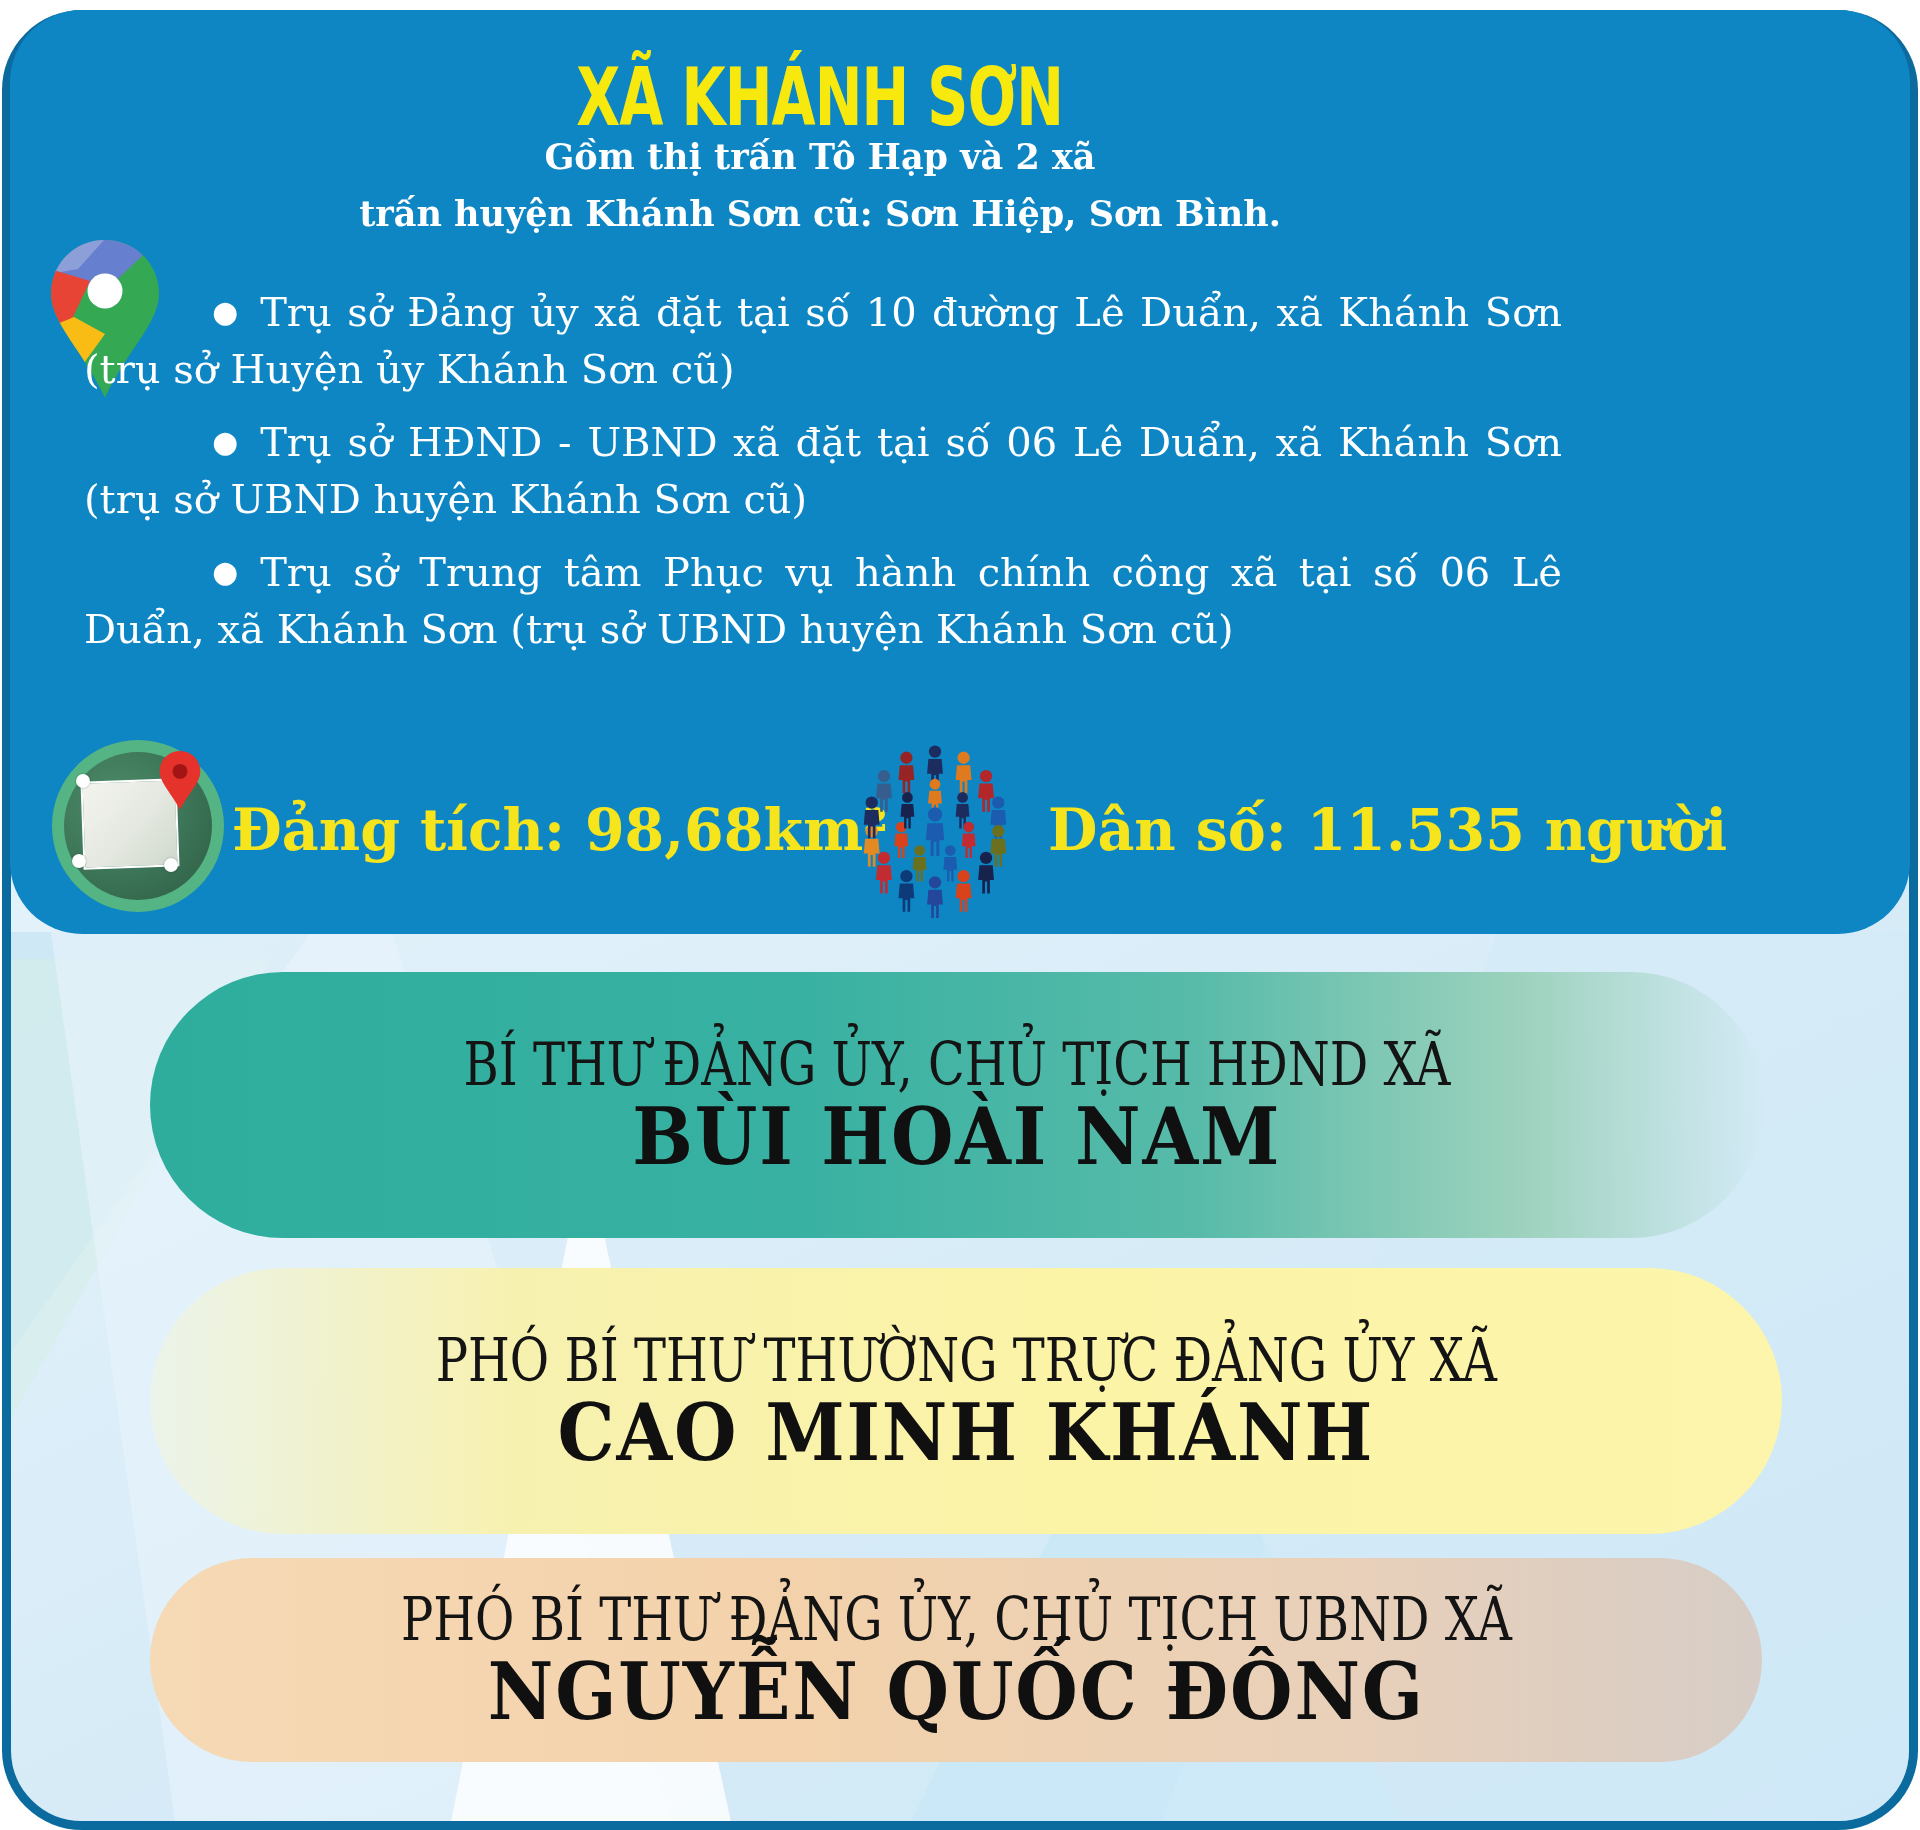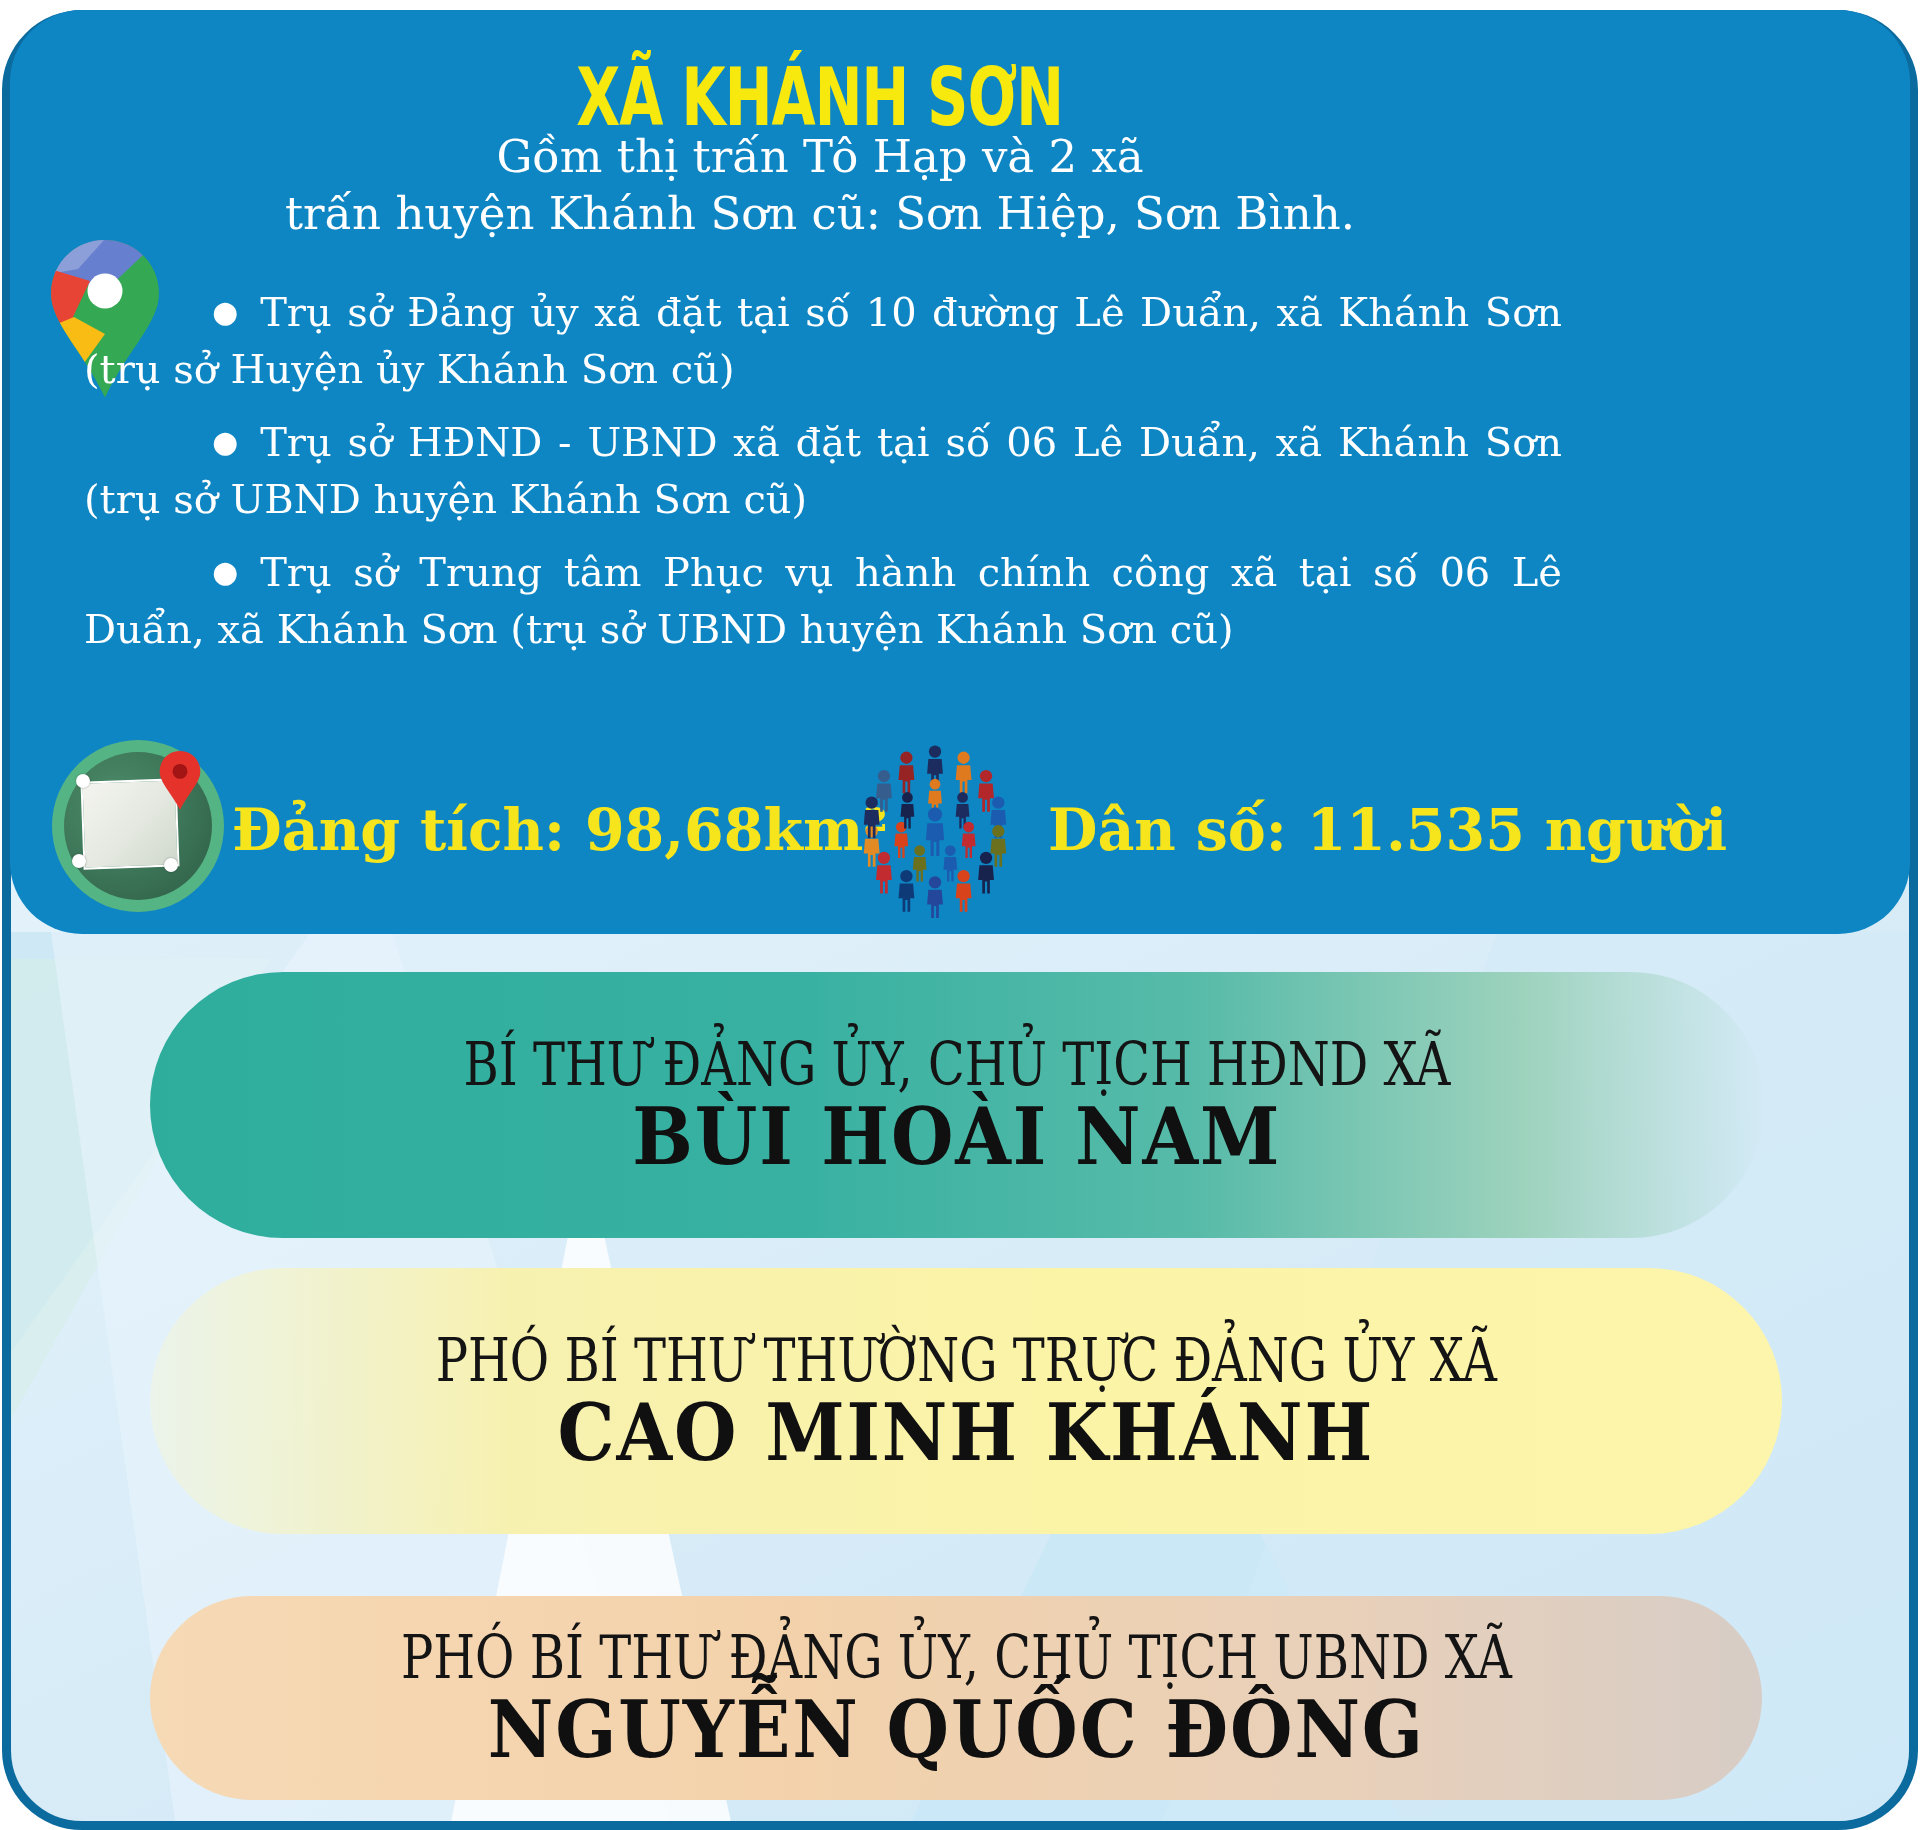--- a/index.html
+++ b/index.html
@@ -22,21 +22,21 @@
   }
   .card-title{
     position:absolute;left:30px;top:51px;width:1560px;text-align:center;
   }
   .card-title > span{
     display:inline-block;font-family:"DejaVu Sans","Liberation Sans",sans-serif;
     font-weight:800;font-size:62px;color:#f7e90e;letter-spacing:-1px;
     transform:scale(0.92,1.3);transform-origin:center;
   }
   .subtitle{position:absolute;left:30px;top:118px;width:1560px;text-align:center;color:#ffffff;}
-  .subtitle div{font-size:45px;font-weight:400;line-height:57px;}
+  .subtitle div{font-size:35px;font-weight:700;line-height:57px;}
   .bullets{position:absolute;left:74px;top:258px;width:1478px;color:#ffffff;}
   .bullets p{
     margin:16px 0 5px 0;font-size:40px;font-weight:400;line-height:57px;
     text-align:justify;text-indent:64px;
   }
   .bullets .dot{
     display:inline-block;font-size:30px;margin-right:22px;vertical-align:4px;line-height:0;
   }
   
   .stat-label{
@@ -65,21 +65,21 @@
   
   .banner{
     position:absolute;left:150px;border-radius:140px;
     display:flex;flex-direction:column;align-items:center;justify-content:center;
   }
   .banner-1{top:972px;width:1614px;height:266px;
     background:linear-gradient(90deg,#2ead9d 0%,#38b1a2 40%,#58bba9 65%,#9dd2bd 85%,rgba(214,236,230,0.05) 100%);}
   .banner-2{top:1268px;width:1632px;height:266px;
     background:linear-gradient(90deg,rgba(242,246,222,0.55) 0%,#f7f1b0 22%,#fbf3a6 55%,#fdf5ab 100%);}
   .banner-3{top:1558px;width:1612px;height:204px;
-    background:linear-gradient(90deg,#f6d9b5 0%,#f3d2ab 40%,#e8d0ba 75%,#d7cdc6 100%);margin-top:38px;}
+    background:linear-gradient(90deg,#f6d9b5 0%,#f3d2ab 40%,#e8d0ba 75%,#d7cdc6 100%);}
   .banner .otitle{
     display:inline-block;font-size:60px;font-weight:400;color:#141414;white-space:nowrap;
     transform:scaleX(0.8);transform-origin:center;line-height:1.05;
   }
   .banner .oname{
     display:inline-block;font-size:78px;font-weight:700;color:#101010;white-space:nowrap;
     transform:scaleX(0.92);transform-origin:center;letter-spacing:2px;line-height:1.05;
   }
 </style>
 </head>

